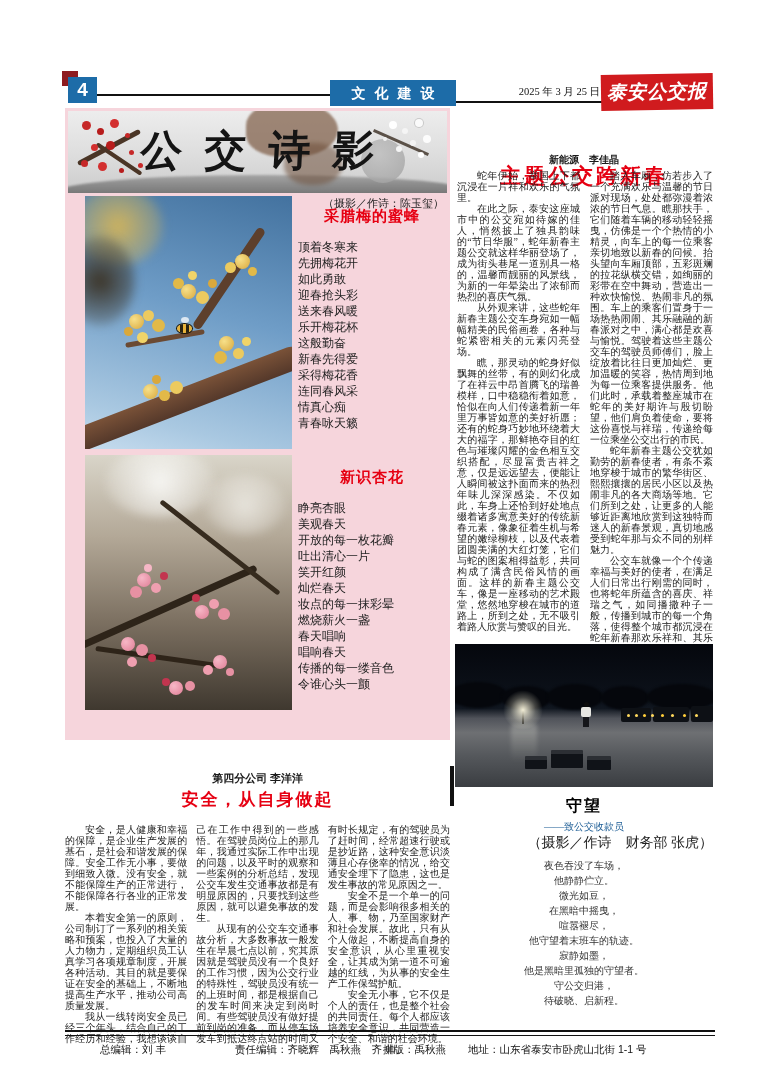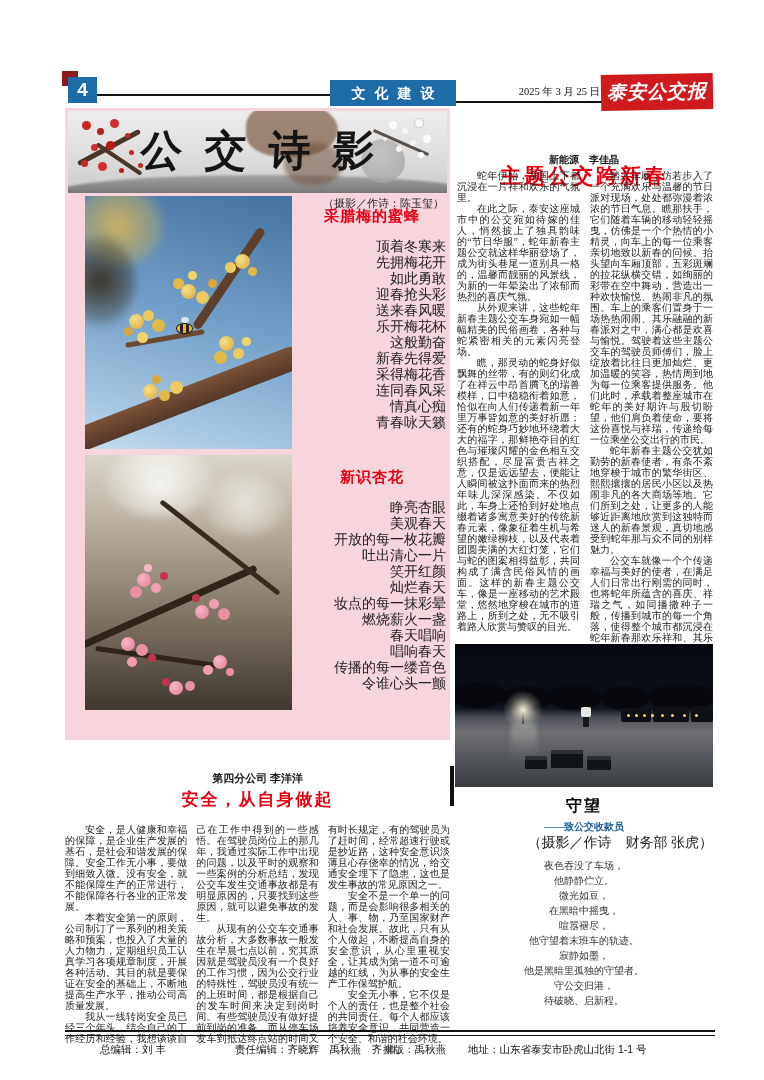--- a/index.html
+++ b/index.html
@@ -112,42 +112,42 @@
   .bus-dot { width:3px; height:3px; border-radius:50%; background:#ffd95e;
     box-shadow:8px 0 0 0 #ffd95e, 16px 0 0 0 #ffce3a, 24px 0 0 0 #ffd95e, 34px 0 0 0 #ffce3a, 44px 0 0 0 #ffd95e, 56px 0 0 0 #ffce3a, 68px 0 0 0 #ffd95e; }
   .dotrow { left:172px; top:70px; }
   .crate { background:#101318; border-top:4px solid #2c2f34; border-radius:1px; }
   .c1 { left:96px; top:106px; width:32px; height:18px; }
   .c2 { left:132px; top:112px; width:24px; height:14px; }
   .c3 { left:70px; top:112px; width:22px; height:13px; }
 
   
   .poem-title { color:#e60012; font-weight:bold; font-size:15px; letter-spacing:1px; text-align:center; }
-  .poem-lines { margin-top:13px; font-size:14px; line-height:16px; color:#222;text-align:right; }
+  .poem-lines { margin-top:13px; font-size:12px; line-height:16px; color:#222; }
   .poem-block-1 { left:298px; top:207px; width:148px; }
   .poem-block-2 { left:298px; top:468px; width:148px; }
 
   
   .headline-red { color:#e60012; font-weight:bold; text-align:center;margin-top:41px; }
   .bus-title { left:455px; top:121px; width:258px; font-size:21px; letter-spacing:3px; }
   .bus-byline { left:455px; top:153px; width:258px; text-align:center; font-weight:bold; font-size:10px; }
   .article-body { font-size:10px; line-height:11px; text-align:justify; color:#222; overflow:hidden; }
   .article-body p { text-indent:2em; }
   .cols-2 { column-count:2; column-gap:10px; }
   .cols-3 { column-count:3; column-gap:9px;margin-top:32px; }
   .bus-body { left:457px; top:170px; width:256px; height:473px; }
   .safety-title { left:65px; top:747px; width:385px; font-size:17px; letter-spacing:2px; }
   .safety-byline { left:65px; top:771px; width:385px; text-align:center; font-weight:bold; font-size:11px; }
   .safety-body { left:65px; top:792px; width:385px; height:232px; }
   .divider-bar { left:450px; top:766px; width:4px; height:40px; background:#111; }
 
   
   .watch-title { left:455px; top:796px; width:258px; color:#000000; font-weight:bold; font-size:16px;
     letter-spacing:2px; text-align:center; }
-  .watch-sub { left:455px; top:820px; width:258px; color:#1e5e96; font-size:10px; text-align:center;font-weight:bold; }
+  .watch-sub { left:455px; top:820px; width:258px; color:#1e5e96; font-size:10px; text-align:center; }
   .watch-credit { left:455px; top:834px; width:258px; color:#222; font-size:14px; text-align:right; }
   .watch-lines { left:455px; top:858px; width:258px; font-size:10px; line-height:15px; text-align:center; color:#333; }
 
   
   .foot-rule1 { left:65px; top:1030px; width:650px; height:2px; background:#111; }
   .foot-rule2 { left:65px; top:1035px; width:650px; height:1px; background:#111; }
   .foot-text { top:1043px; font-family:"Liberation Sans",sans-serif; font-size:10.5px; color:#111; }
   .ft-chief { left:100px; } .ft-editors { left:196px;margin-left:39px; } .ft-typeset { left:383px; } .ft-address { left:468px; }
 </style>
 </head>

